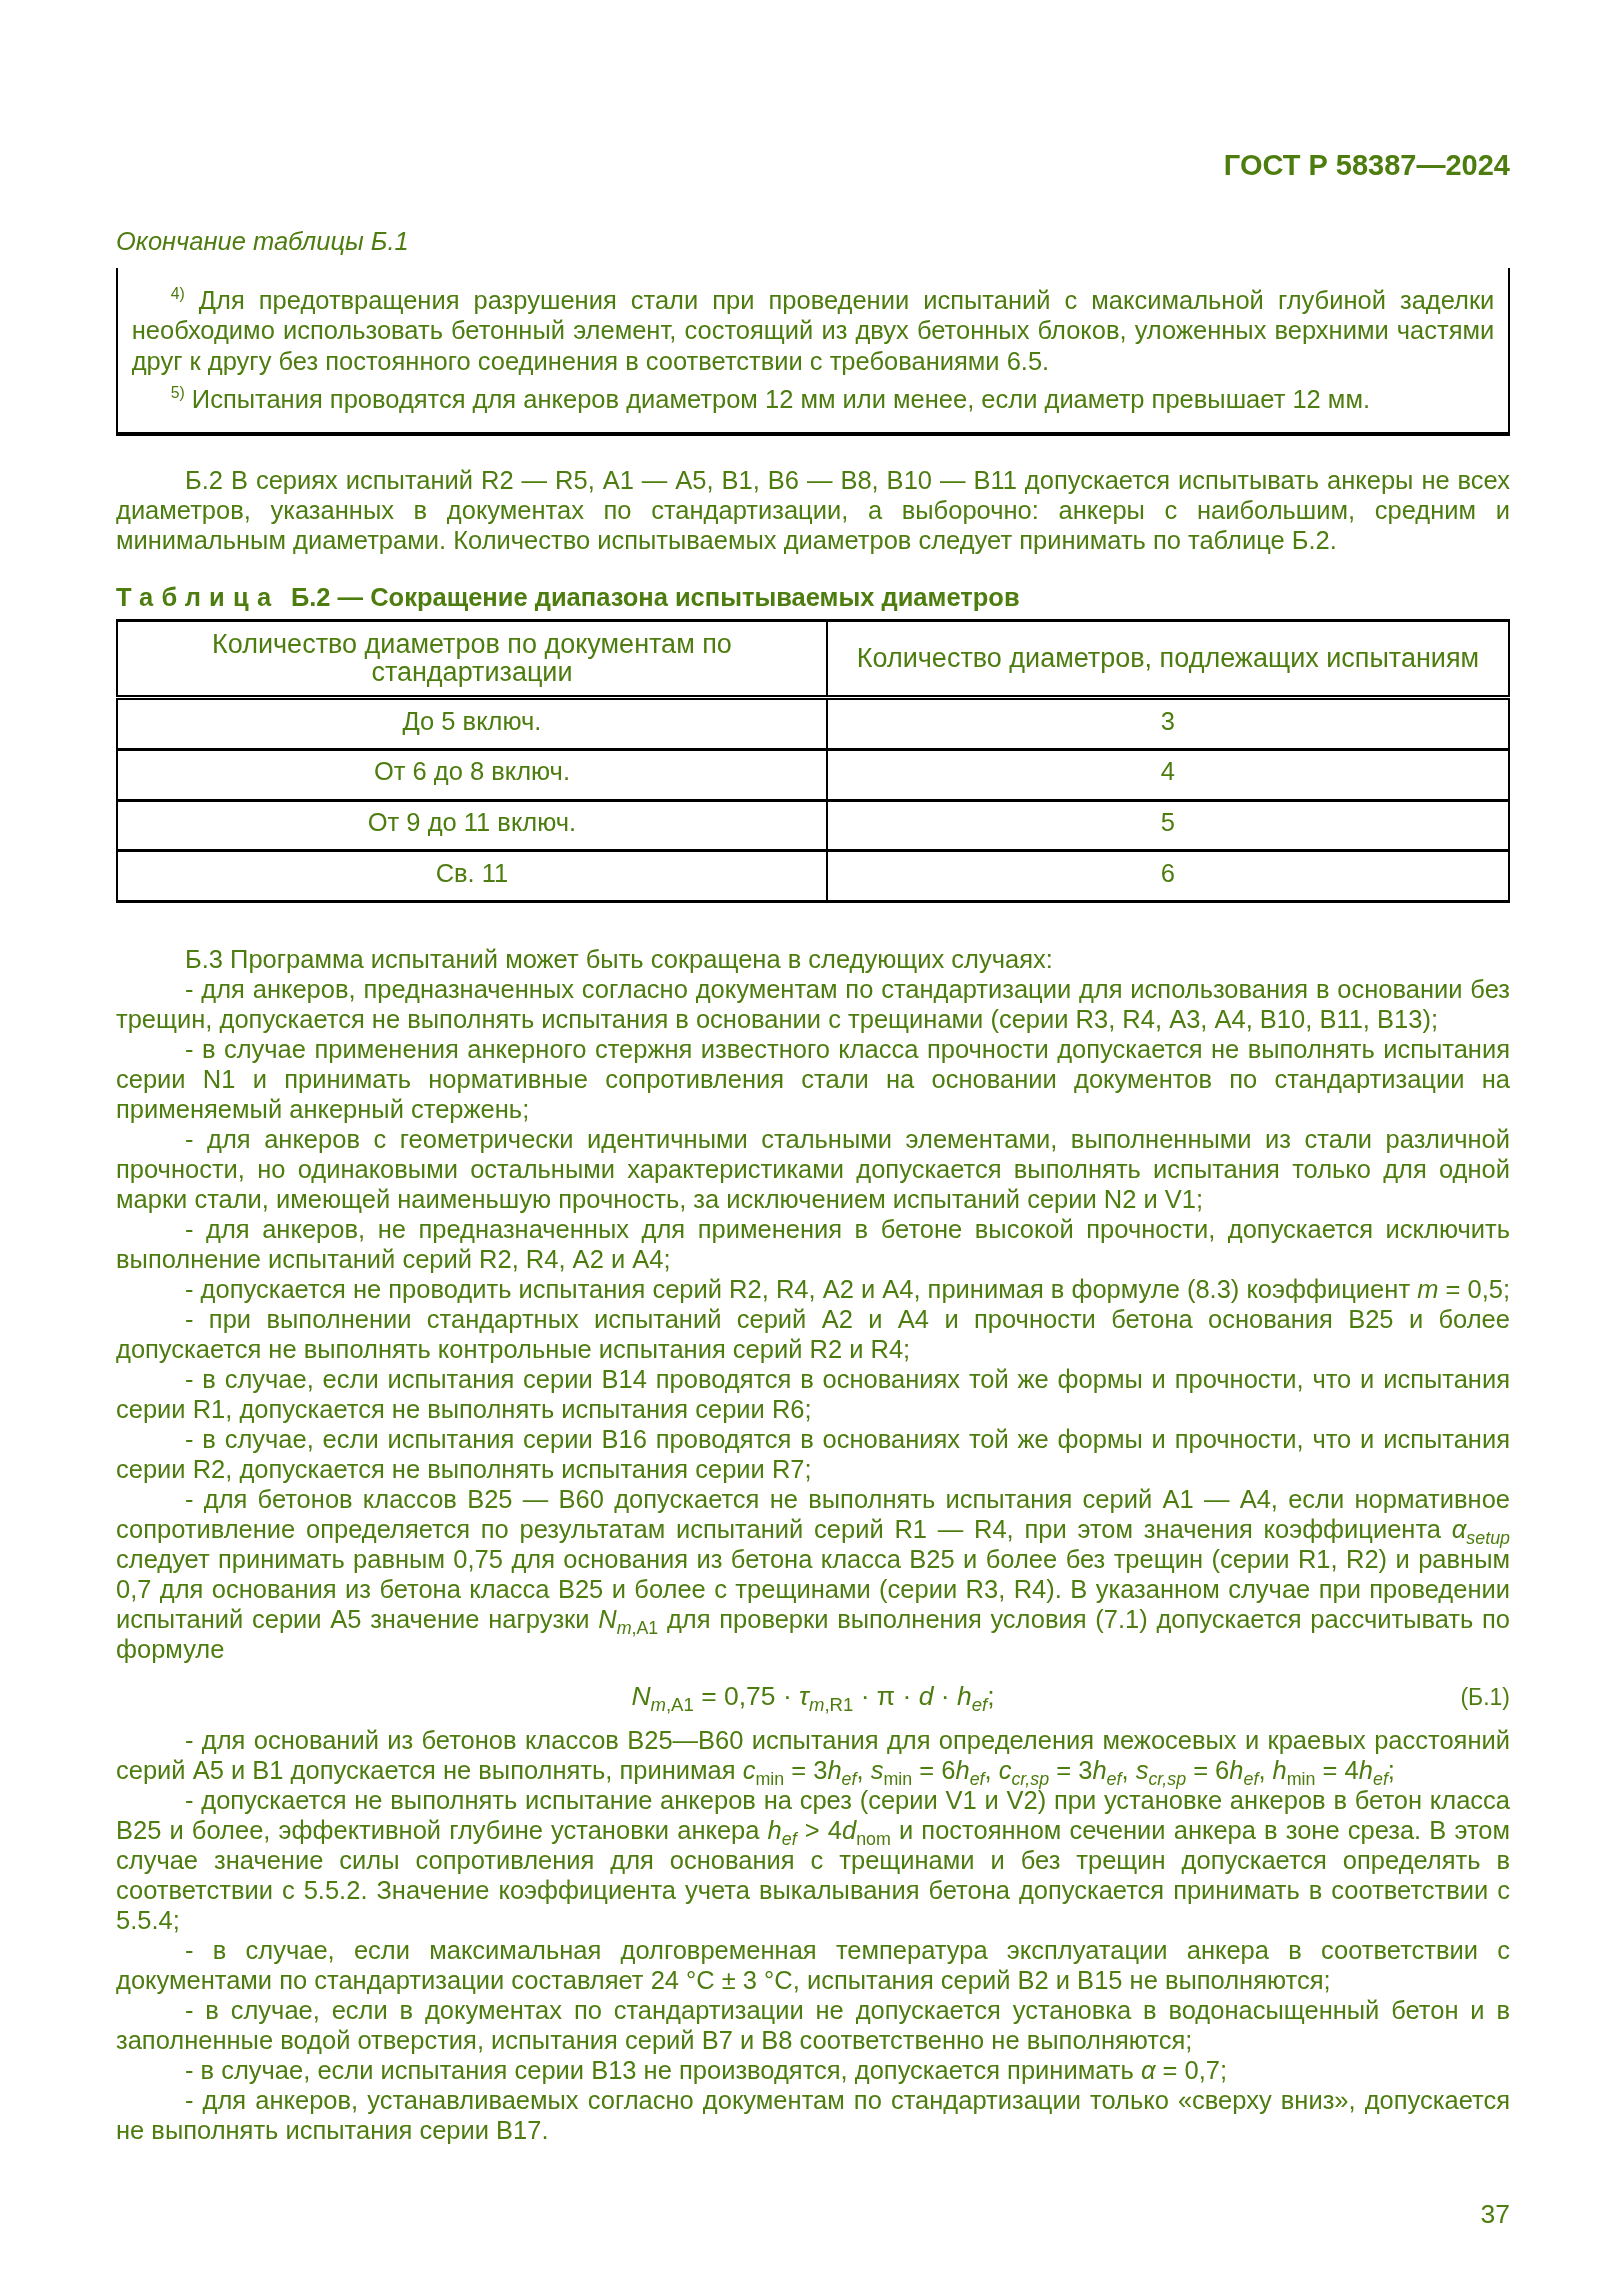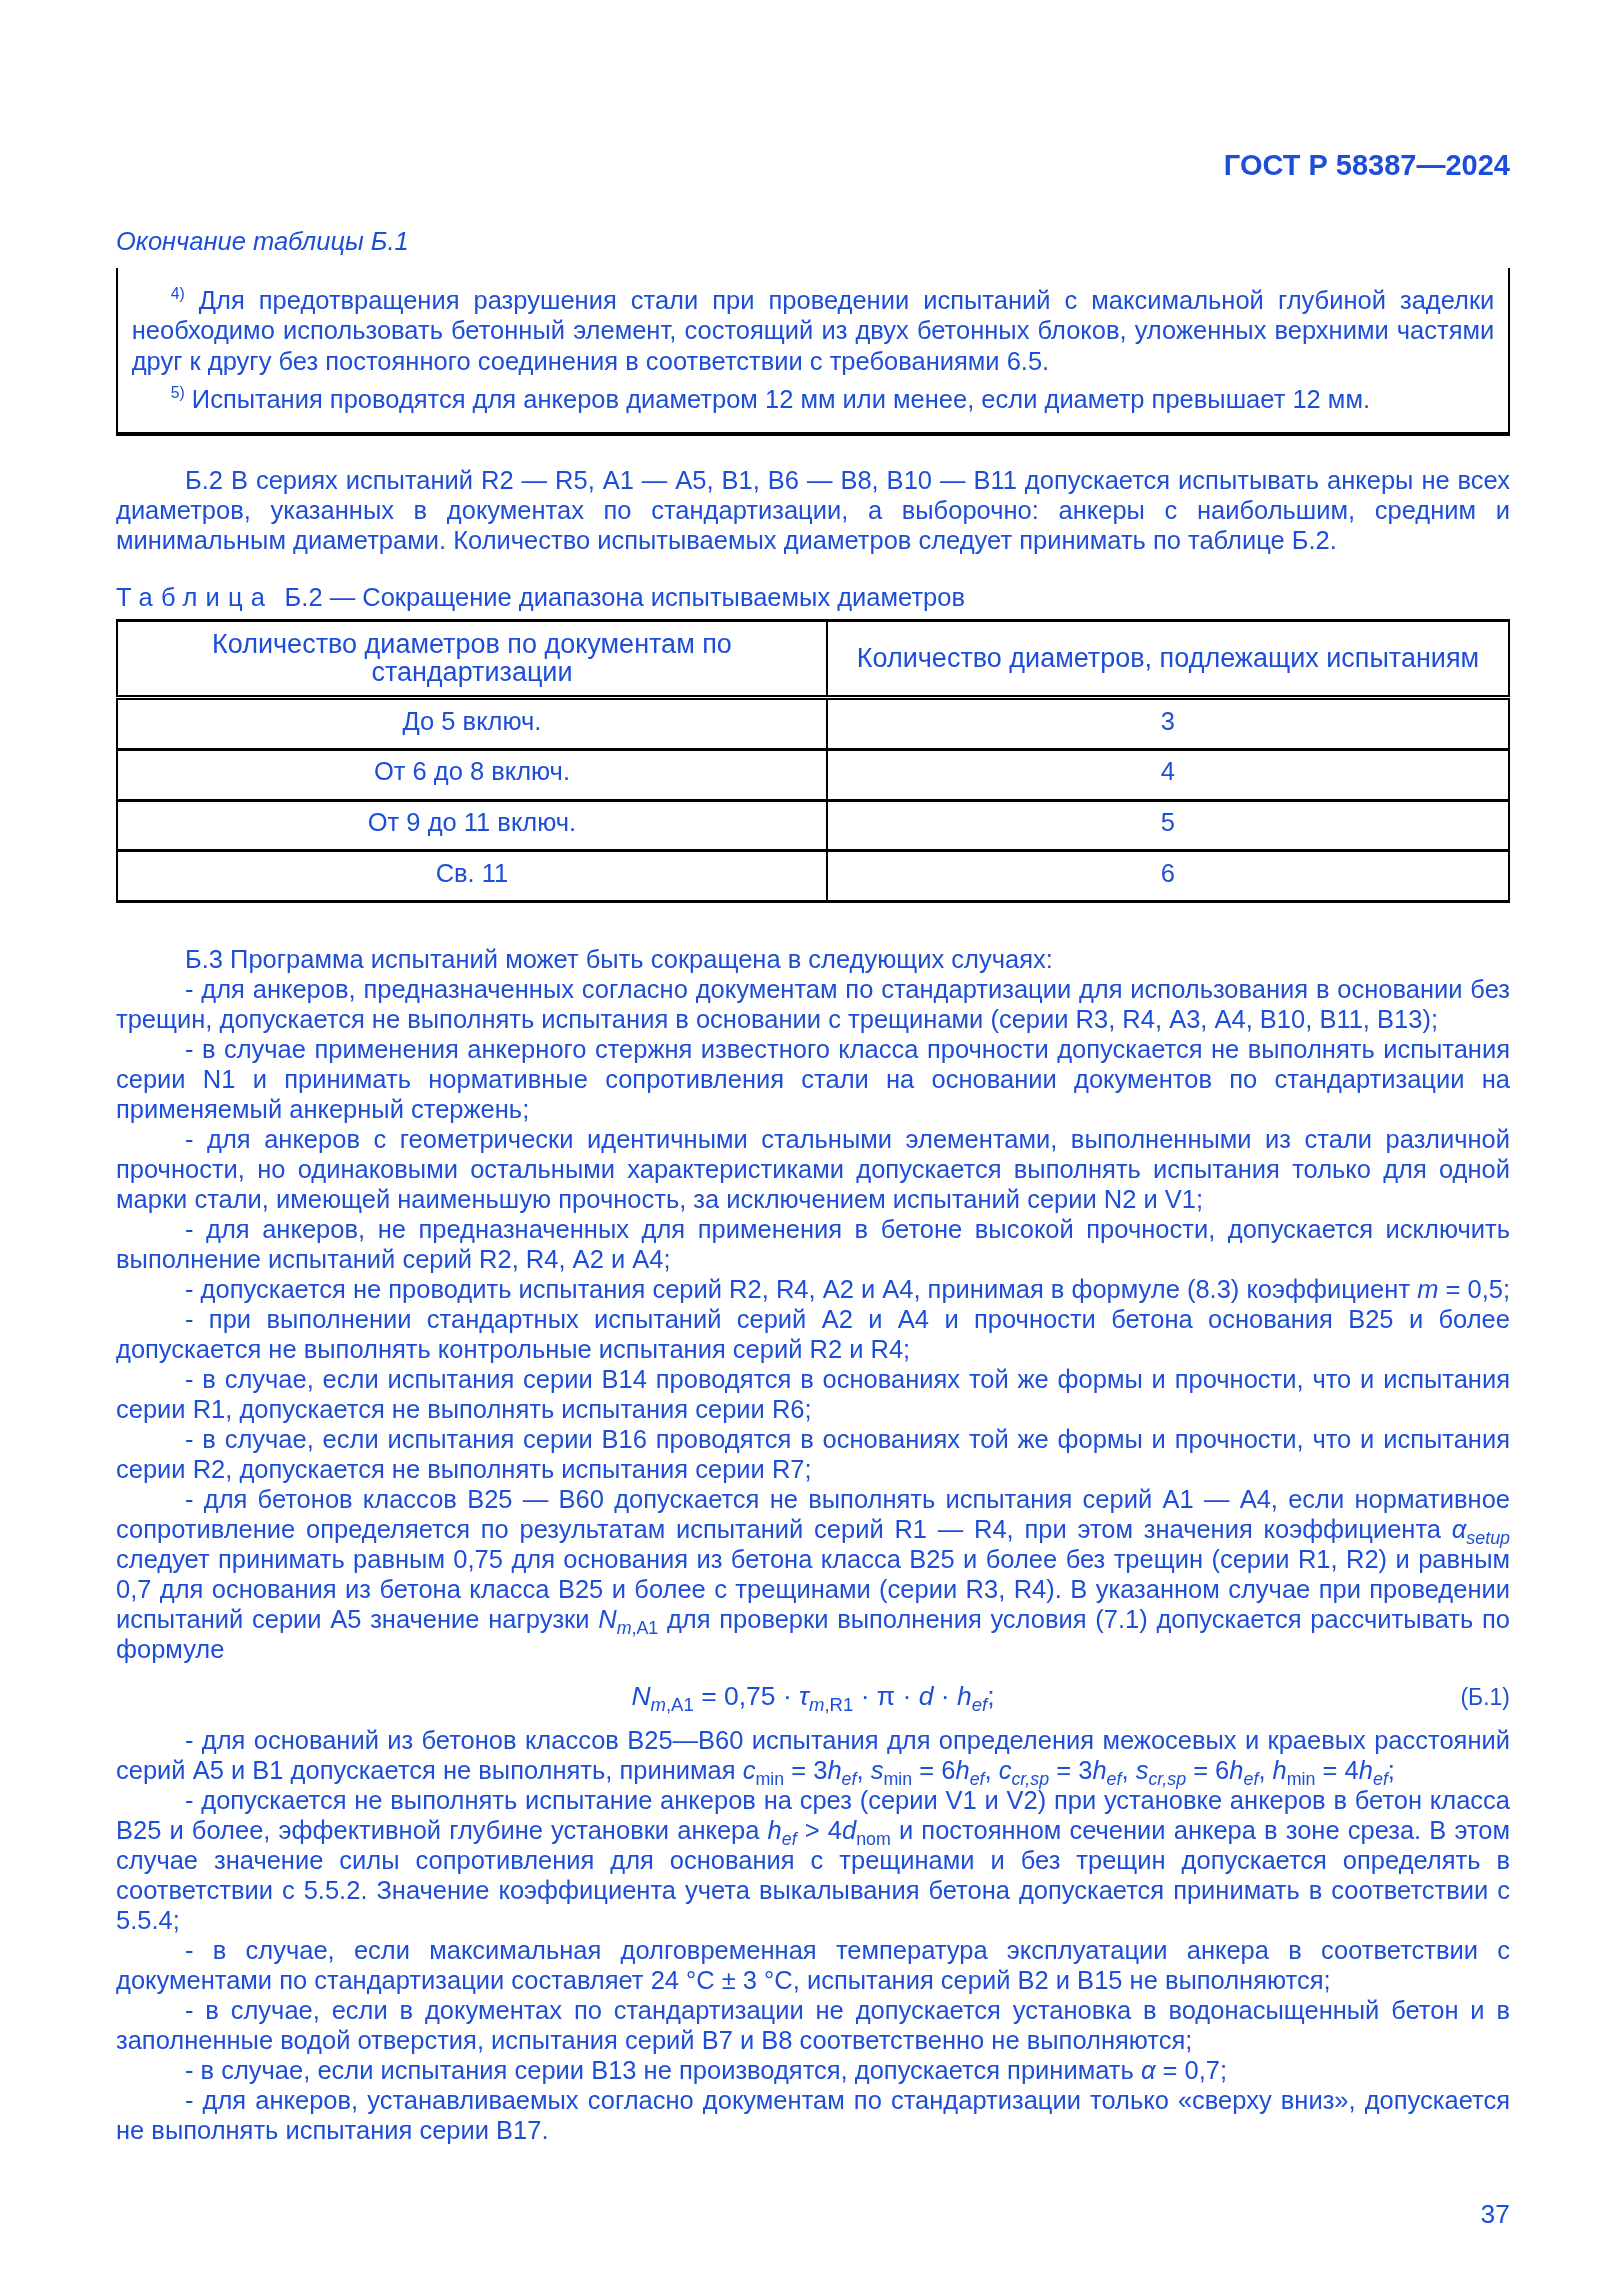--- a/index.html
+++ b/index.html
@@ -1,18 +1,18 @@
 <!DOCTYPE html>
 <html lang="ru"><head>
 <meta charset="utf-8">
 <style>
   html,body{margin:0;padding:0;background:#ffffff;}
   .page{
     width:1621px;height:2293px;
-    background:#ffffff;color:#1d4ed8;
+    background:#ffffff;color:#4d7c0f;
     font-family:"Liberation Sans",sans-serif;
     box-sizing:border-box;
     padding:149px 111px 0 116px;
     overflow:hidden;
   }
   p{margin:0;}
   .gost-header{
     text-align:right;font-weight:bold;font-size:29px;line-height:33px;
   }
   .cont-caption{
@@ -27,21 +27,21 @@
   }
   .fnote{
     font-size:25.5px;line-height:31px;text-align:justify;text-indent:39px;
   }
   .fnote sup{font-size:0.62em;}
   .para{
     font-size:25.5px;line-height:30px;text-align:justify;text-indent:69px;
   }
   .clause-b2{margin-top:29px;}
   .tcap{
-    margin-top:27.4px;font-size:25.5px;line-height:29px;
+    margin-top:27.4px;font-size:25.5px;line-height:29px;font-weight:bold;
   }
   .tcap .spaced{letter-spacing:0.32em;}
   .tcap .rest{margin-left:0.45em;}
   table.b2{
     margin-top:7.8px;width:100%;
     border-collapse:collapse;
     border-left:2px solid #000;border-right:2px solid #000;
     border-top:3.9px solid #000;border-bottom:3.9px solid #000;
     table-layout:fixed;
   }

